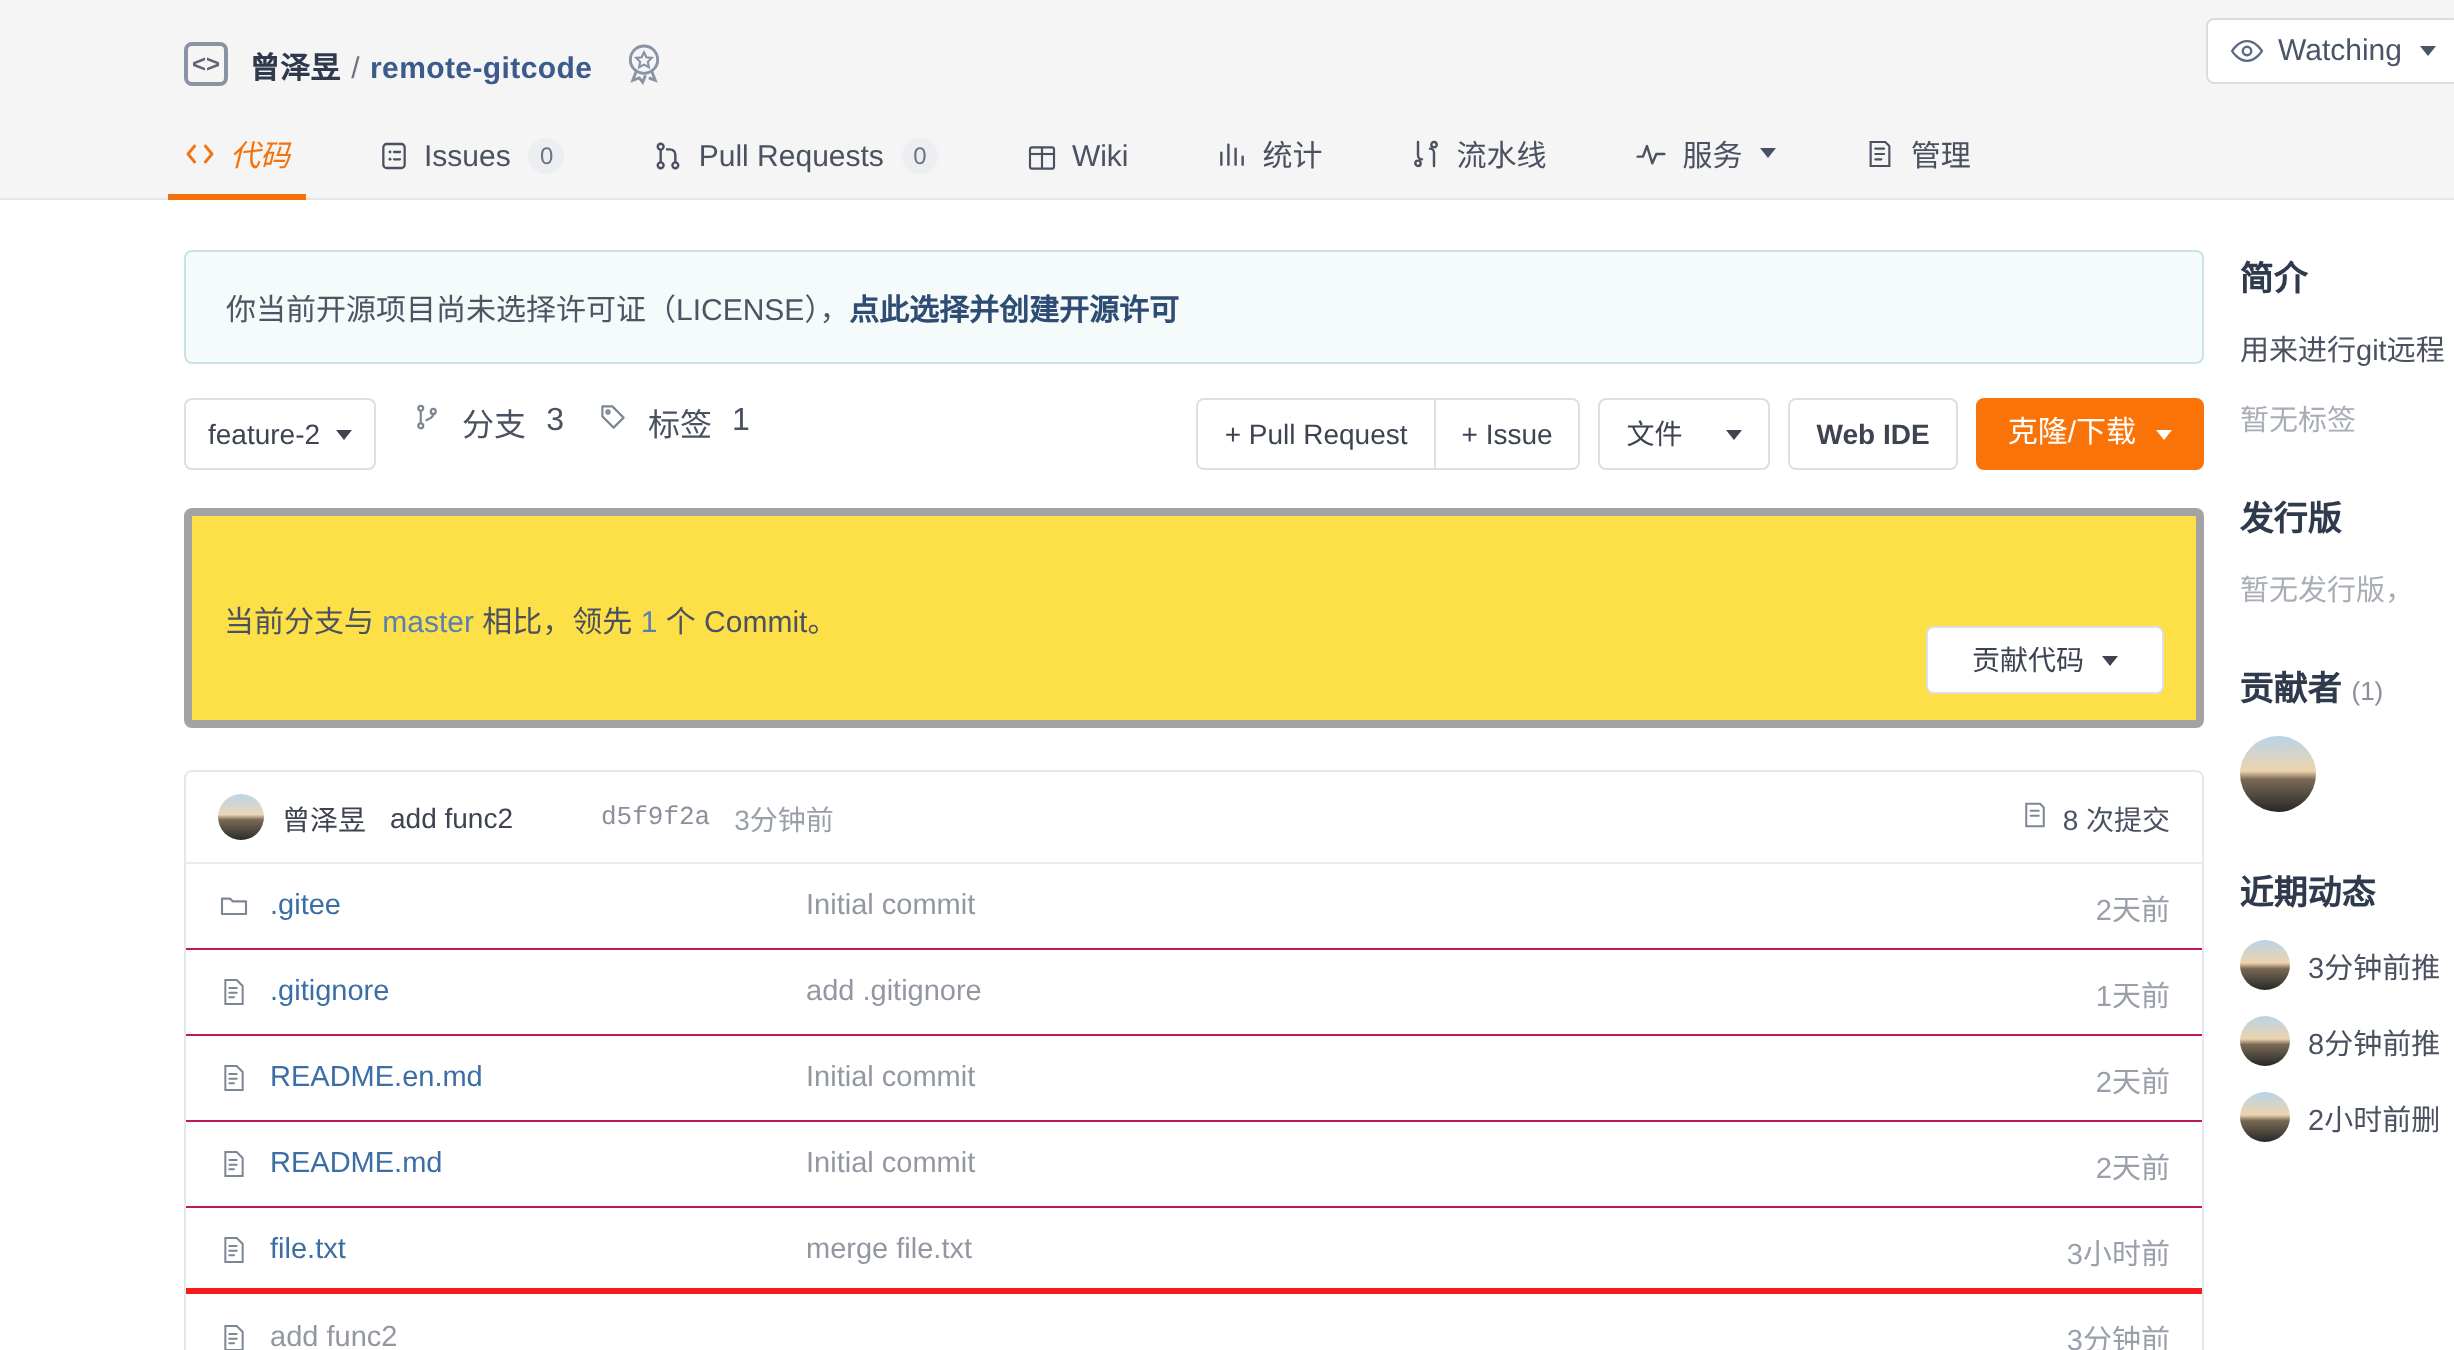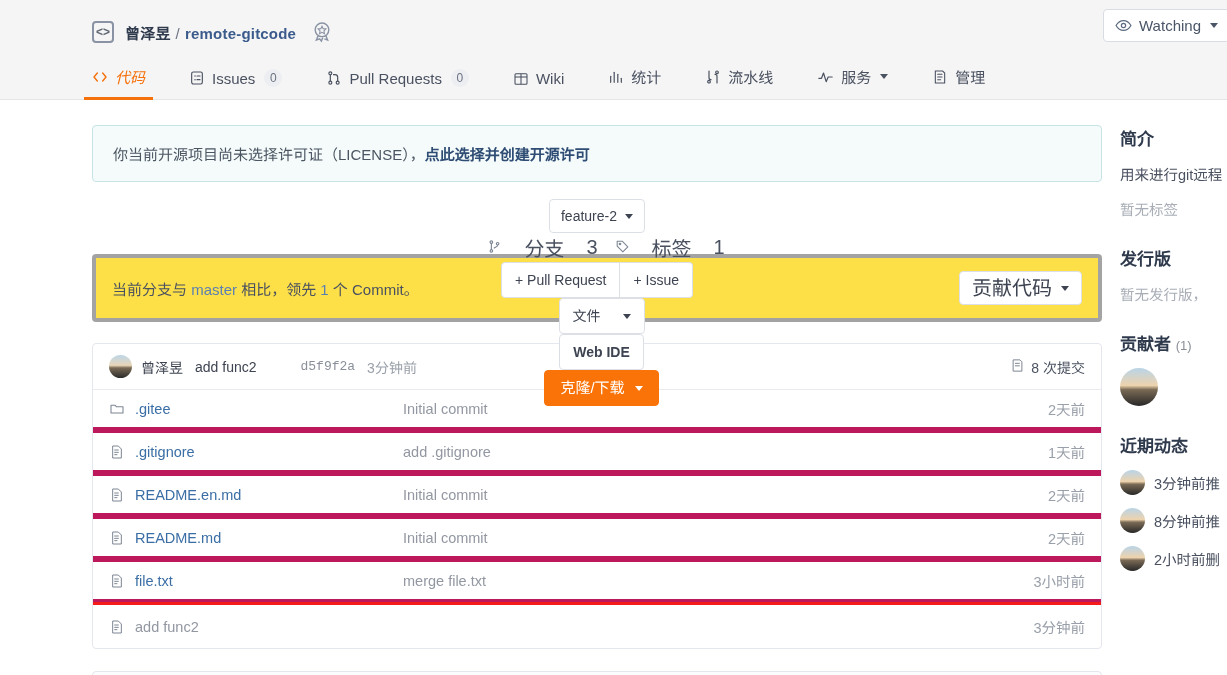--- a/index.html
+++ b/index.html
@@ -143,40 +143,39 @@
   .notice .link {
     color: #2e4c74;
     font-weight: 700;
     text-decoration: none;
     cursor: pointer;
   }
 
   
   .toolbar {
     display: flex;
-    align-items: center;
+    align-items: flex-start;
     margin-bottom: 17px;
     height: 38px;
-    flex-direction: column;
   }
   .branch-select {
     display: flex; align-items: center; gap: 6px;
     border: 1px solid #dcdfe6;
     border-radius: 4px;
     background: #fff;
     padding: 8px 11px;
     font-size: 14px;
     color: #3d4351;
     cursor: pointer;
     height: 36px;
   }
   .meta-links { display: flex; align-items: center; gap: 17px; margin-left: 18px; }
   .meta-link {
-    display: flex; align-items: center; gap: 22px;
-    font-size: 20px; color: #4a5160; cursor: pointer; white-space: nowrap;
+    display: flex; align-items: center; gap: 10px;
+    font-size: 16px; color: #4a5160; cursor: pointer; white-space: nowrap;
   }
   .meta-link .num { color: #4a5160; }
   .tb-spacer { flex: 1; }
   .btn-group { display: flex; align-items: center; }
   .btn {
     background: #fff;
     border: 1px solid #dcdfe6;
     font-size: 14px;
     color: #3d4351;
     padding: 0 13px;
@@ -215,27 +214,27 @@
     min-height: 60px;
   }
   .compare-text { font-size: 15px; color: #4a5160; }
   .compare-text .mono { color: #5b7fb3; }
   .compare-text .n { color: #5b7fb3; }
   .compare-spacer { flex: 1; }
   .btn-contrib {
     background: #fff;
     border: 1px solid #dcdfe6;
     border-radius: 4px;
-    font-size: 20px;
+    font-size: 14px;
     color: #3d4351;
-    padding: 0 12px;
+    padding: 0 22px;
     height: 34px;
     line-height: 32px;
     cursor: pointer;
-    display: flex; align-items: center; gap: 7px;
+    display: flex; align-items: center; gap: 7px; margin-top: 42px;
   }
 
   
   .file-panel {
     border: 1px solid #e4e7ed;
     border-radius: 4px;
     overflow: hidden;
     background: #fff;
   }
   .commit-head {
@@ -259,21 +258,21 @@
   .commit-head .spacer { flex: 1; }
   .commit-count {
     display: flex; align-items: center; gap: 6px;
     color: #4a5160; white-space: nowrap;
   }
 
   .file-row {
     display: flex; align-items: center;
     height: 43px;
     padding: 0 16px;
-    border-bottom: 6px solid #be185d;
+    border-bottom: 1px solid #be185d;
     font-size: 14.5px;
     position: relative;
   }
   .file-row:last-child { border-bottom: none; }
   .f-icon { width: 17px; margin-right: 9px; display: inline-flex; color: #7d8694; flex:0 0 auto; }
   .f-name { color: #3a6ea5; width: 268px; cursor: pointer; white-space: nowrap; overflow: hidden; }
   .f-msg { color: #9297a1; flex: 1; white-space: nowrap; overflow: hidden; }
   .f-time { color: #9aa0aa; white-space: nowrap; }
   .file-row.highlight::after {
     content: "";

